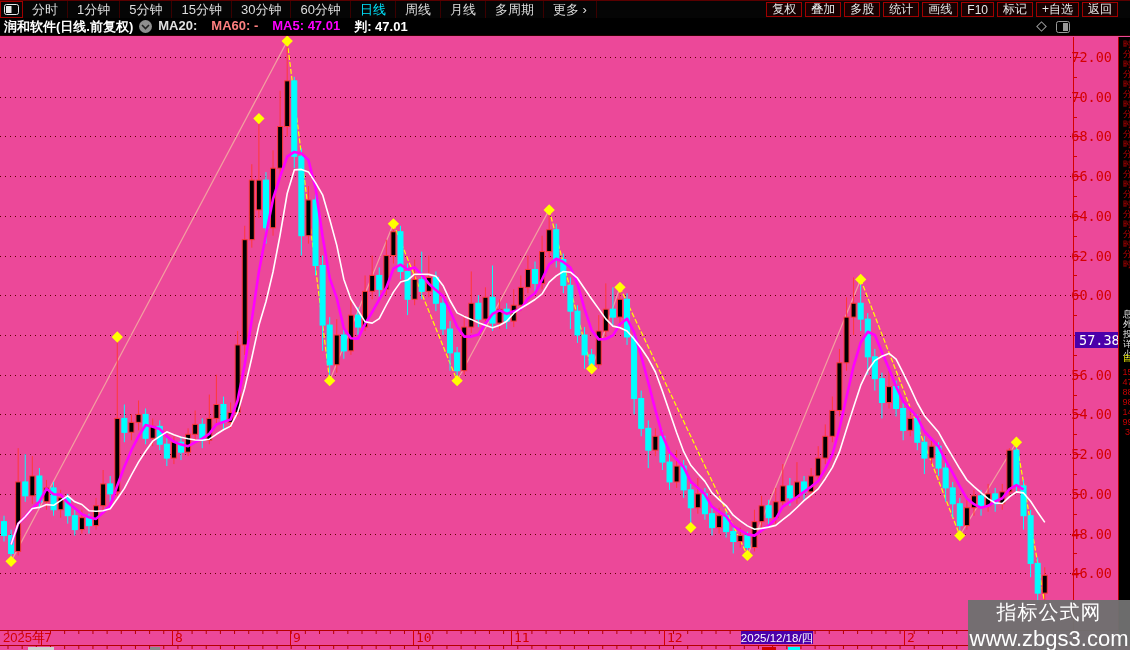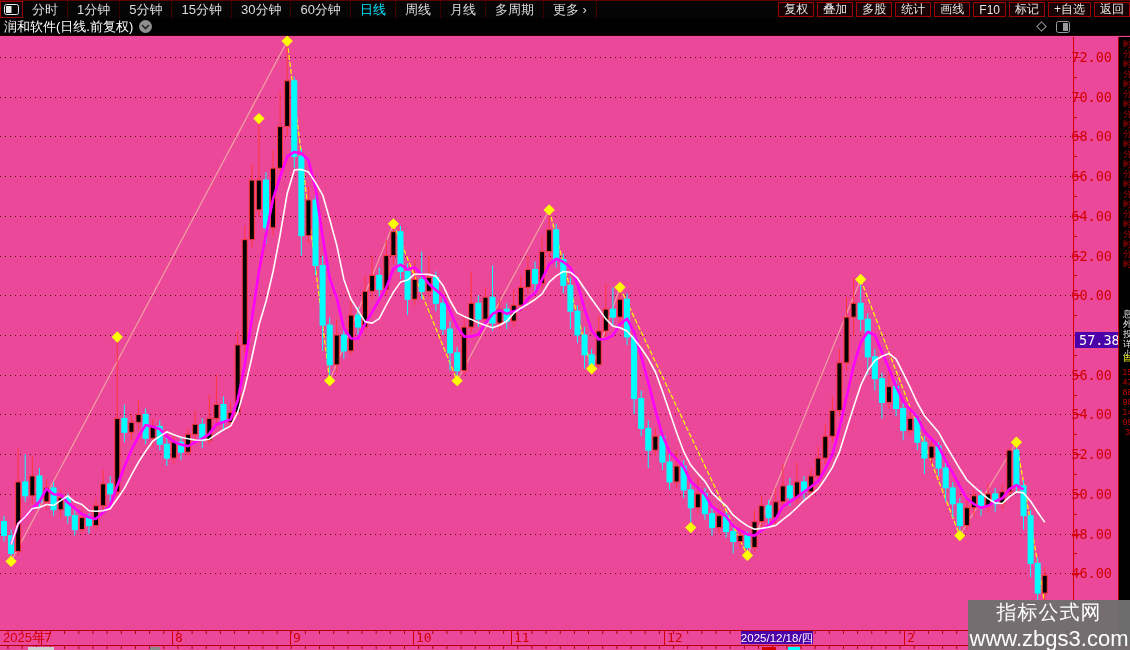--- a/index.html
+++ b/index.html
@@ -6,26 +6,26 @@
     font-family:"Liberation Sans",sans-serif;}
   #stage{position:relative;width:1130px;height:650px;background:#ec4899;}
   
   #topbar{position:absolute;left:0;top:0;width:1130px;height:18px;background:#050505;
     border-top:1px solid #5a0000;box-sizing:border-box;display:flex;align-items:stretch;z-index:30;}
   .win-icon-box{width:23px;display:flex;align-items:center;justify-content:center;
     border:1px solid #a00000;box-sizing:border-box;}
   .menu-item{display:flex;align-items:center;padding:0 9px;color:#dedede;font-size:13px;
     border-right:1px solid #3c0000;cursor:default;white-space:nowrap;}
   .menu-item.active{color:#00e5ff;}
-  #topbar-right{margin-left:auto;display:flex;align-items:center;gap:3px;padding-right:0;}
+  #topbar-right{margin-left:auto;display:flex;align-items:center;gap:3px;padding-right:12px;}
   .tb-btn{height:15px;display:flex;align-items:center;padding:0 5px;color:#e8e8e8;font-size:12px;
     background:#170101;border:1px solid #a00000;box-sizing:border-box;white-space:nowrap;}
   
   #titlebar{position:absolute;left:0;top:18px;width:1130px;height:18px;background:#000;z-index:30;
-    display:flex;align-items:center;font-size:13px;border-bottom:1px solid #2a0000;box-sizing:border-box;}
+    display:flex;align-items:center;font-size:13px;border-bottom:1px solid #2a0000;box-sizing:border-box;font-weight:bold;}
   #symbol-title{color:#fff;margin-left:4px;}
   .drop-circle{width:13px;height:13px;border-radius:50%;background:#8f8f8f;margin:0 6px;
     display:flex;align-items:center;justify-content:center;}
   .drop-circle svg{display:block;}
   .ind-seg{margin-right:14px;white-space:nowrap;}
   #title-right-icons{margin-left:auto;display:flex;align-items:center;gap:8px;margin-right:60px;}
   
   #chart-svg{position:absolute;left:0;top:0;z-index:10;}
   
   #right-strip{position:absolute;left:1118px;top:37px;width:12px;height:608px;z-index:20;
@@ -75,20 +75,26 @@
       </div>
 </div>
 
 <div id="titlebar">
   <span id="symbol-title">润和软件(日线.前复权)</span>
   <span class="drop-circle">
     <svg width="9" height="6" viewBox="0 0 9 6">
           <path d="M1 1 L4.5 4.5 L8 1" fill="none" stroke="#222" stroke-width="1.6"></path>
         </svg>
   </span>
+  <span id="indicator-labels" style="display:flex">
+        <span class="ind-seg" style="color: rgb(224, 224, 224);">MA20:</span>
+        <span class="ind-seg" style="color: rgb(255, 128, 128);">MA60: -</span>
+        <span class="ind-seg" style="color: rgb(255, 0, 255);">MA5: 47.01</span>
+        <span class="ind-seg" style="color: rgb(255, 255, 255);">判: 47.01</span>
+      </span>
   <span id="title-right-icons">
     <svg width="13" height="13" viewBox="0 0 13 13">
       <rect x="3.2" y="3.2" width="6.6" height="6.6" fill="none" stroke="#9a9a9a" transform="rotate(45 6.5 6.5)"></rect>
     </svg>
     <svg width="14" height="12" viewBox="0 0 14 12">
       <rect x="0.5" y="0.5" width="13" height="11" rx="2" fill="none" stroke="#9a9a9a"></rect>
       <rect x="7" y="2" width="5" height="8" fill="#9a9a9a"></rect>
     </svg>
   </span>
 </div>

